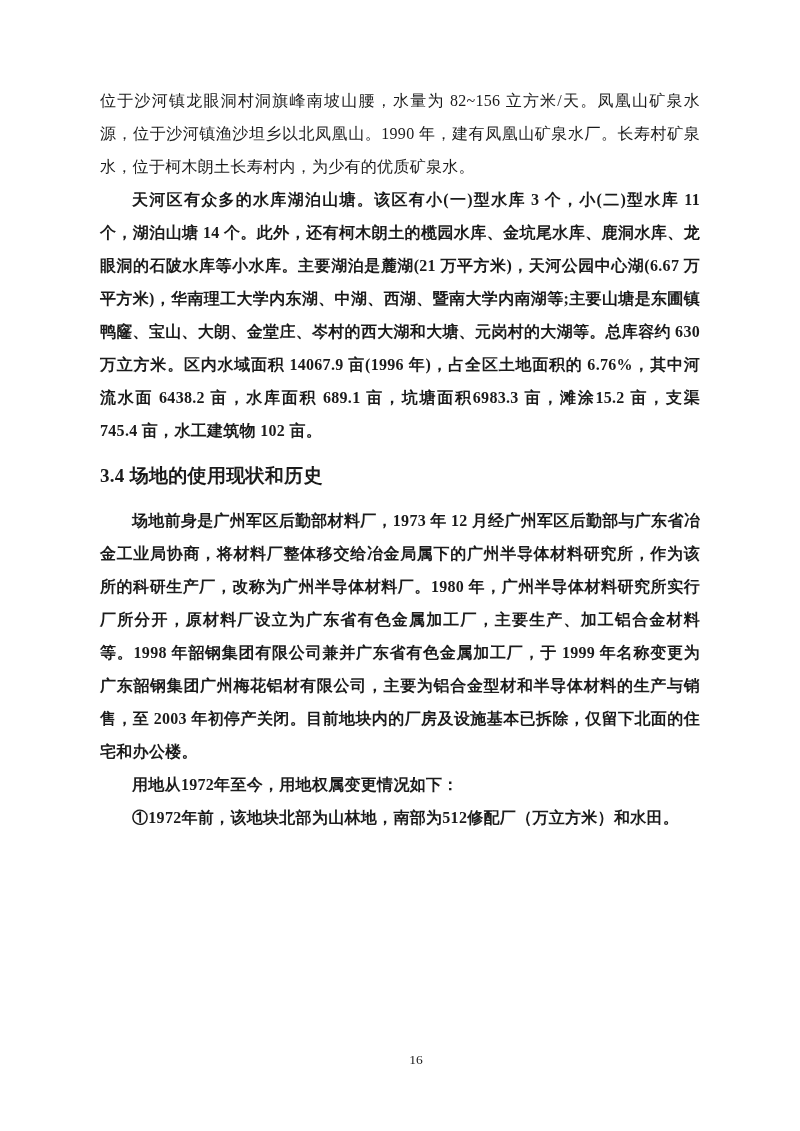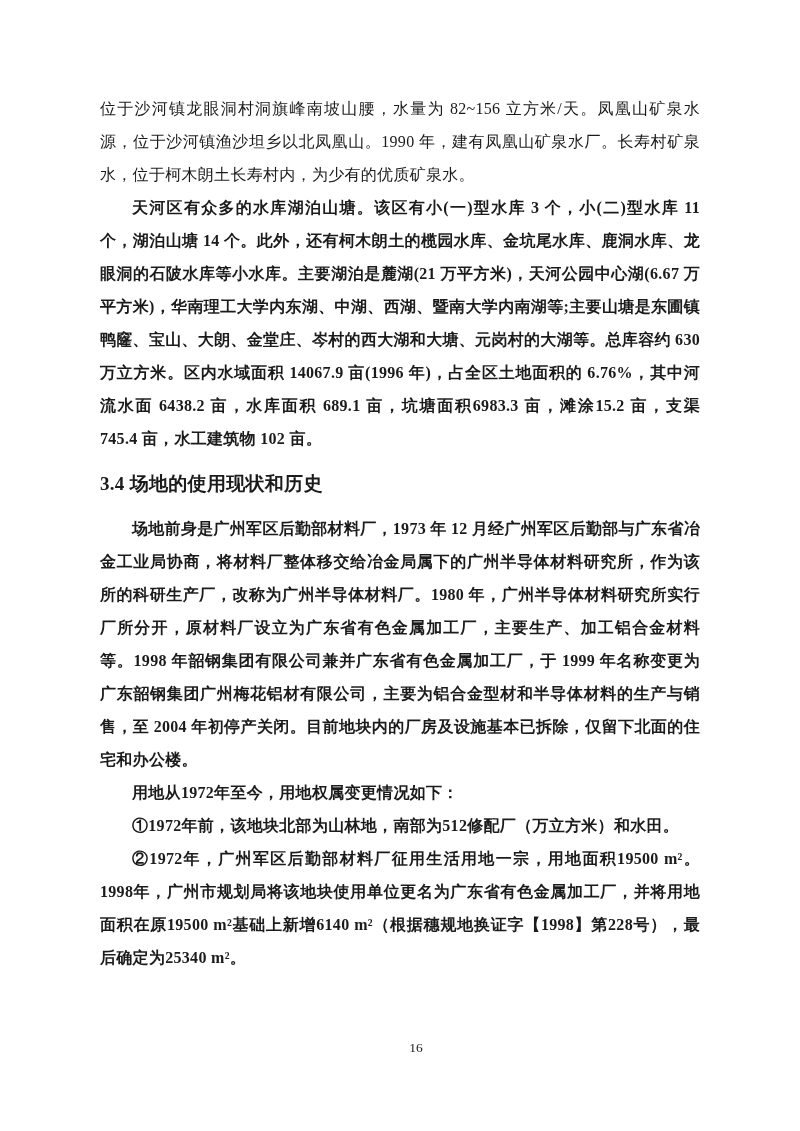--- a/index.html
+++ b/index.html
@@ -4,24 +4,24 @@
 <style>
   html, body {
     margin: 0;
     padding: 0;
     background: #ffffff;
   }
   .page {
     position: relative;
     width: 800px;
     height: 1095px;
-    margin: 0 auto;
+    margin: 12px auto;
     background: #ffffff;
     box-sizing: border-box;
-    padding: 92px 100px 0 100px;
+    padding: 72px 100px 0 100px;
     color: #1b1b1b;
     font-family: "Liberation Serif", "DejaVu Serif", serif;
     font-size: 16px;
     overflow: hidden;
   }
   .para {
     margin: 0;
     line-height: 33px;
     text-align: justify;
     letter-spacing: 0.3px;
@@ -52,24 +52,23 @@
 <body>
 
 <div class="page">
 
   <p class="para">位于沙河镇龙眼洞村洞旗峰南坡山腰，水量为 82~156 立方米/天。凤凰山矿泉水源，位于沙河镇渔沙坦乡以北凤凰山。1990 年，建有凤凰山矿泉水厂。长寿村矿泉水，位于柯木朗土长寿村内，为少有的优质矿泉水。</p>
 
   <p class="para indent">天河区有众多的水库湖泊山塘。该区有小(一)型水库 3 个，小(二)型水库 11 个，湖泊山塘 14 个。此外，还有柯木朗土的榄园水库、金坑尾水库、鹿洞水库、龙眼洞的石陂水库等小水库。主要湖泊是麓湖(21 万平方米)，天河公园中心湖(6.67 万平方米)，华南理工大学内东湖、中湖、西湖、暨南大学内南湖等;主要山塘是东圃镇鸭窿、宝山、大朗、金堂庄、岑村的西大湖和大塘、元岗村的大湖等。总库容约 630 万立方米。区内水域面积 14067.9 亩(1996 年)，占全区土地面积的 6.76%，其中河流水面 6438.2 亩，水库面积 689.1 亩，坑塘面积6983.3 亩，滩涂15.2 亩，支渠 745.4 亩，水工建筑物 102 亩。</p>
 
   <h2 class="section-heading">3.4 场地的使用现状和历史</h2>
 
-  <p class="para indent">场地前身是广州军区后勤部材料厂，1973 年 12 月经广州军区后勤部与广东省冶金工业局协商，将材料厂整体移交给冶金局属下的广州半导体材料研究所，作为该所的科研生产厂，改称为广州半导体材料厂。1980 年，广州半导体材料研究所实行厂所分开，原材料厂设立为广东省有色金属加工厂，主要生产、加工铝合金材料等。1998 年韶钢集团有限公司兼并广东省有色金属加工厂，于 1999 年名称变更为广东韶钢集团广州梅花铝材有限公司，主要为铝合金型材和半导体材料的生产与销售，至 2004 年初停产关闭。目前地块内的厂房及设施基本已拆除，仅留下北面的住宅和办公楼。</p>
+  <p class="para indent">场地前身是广州军区后勤部材料厂，1973 年 12 月经广州军区后勤部与广东省冶金工业局协商，将材料厂整体移交给冶金局属下的广州半导体材料研究所，作为该所的科研生产厂，改称为广州半导体材料厂。1980 年，广州半导体材料研究所实行厂所分开，原材料厂设立为广东省有色金属加工厂，主要生产、加工铝合金材料等。1998 年韶钢集团有限公司兼并广东省有色金属加工厂，于 1999 年名称变更为广东韶钢集团广州梅花铝材有限公司，主要为铝合金型材和半导体材料的生产与销售，至 2003 年初停产关闭。目前地块内的厂房及设施基本已拆除，仅留下北面的住宅和办公楼。</p>
 
   <p class="para indent">用地从1972年至今，用地权属变更情况如下：</p>
 
   <p class="para indent">①1972年前，该地块北部为山林地，南部为512修配厂（万立方米）和水田。</p>
 
-  <p class="para indent">②1972年，广州军区后勤部材料厂征用生活用地一宗，用地面积19500 m²。1998年，广州市规划局将该地块使用单位更名为广东省有色金属加工厂，并将用地面积在原19500 m²基础上新增6140 m²（根据穗规地换证字【1998】第228号），最后确定为25340 m²。</p>
 
 
   <div class="page-footer">16</div>
 
 </div>
 
 </body></html>

